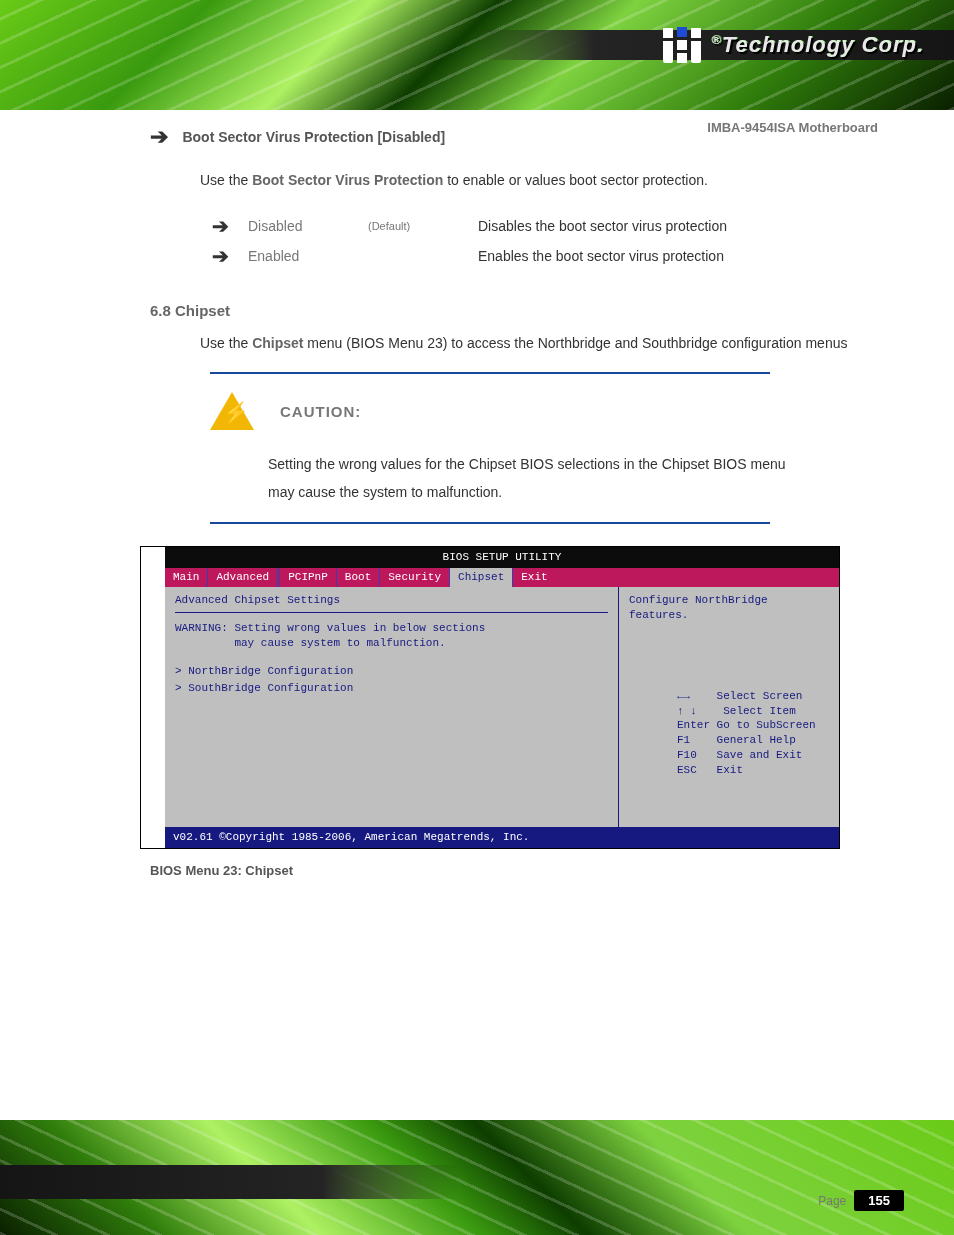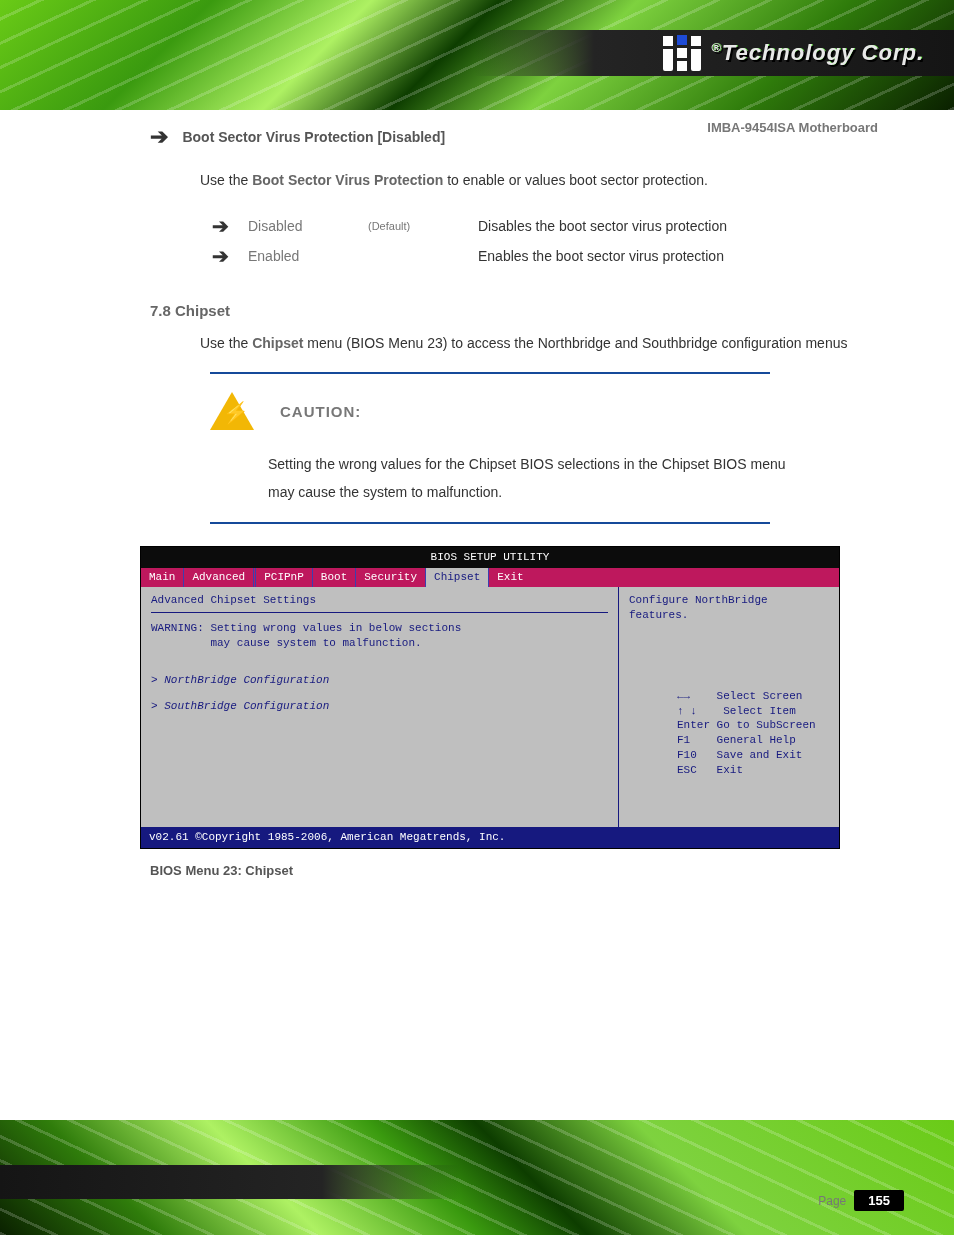--- a/index.html
+++ b/index.html
@@ -19,21 +19,21 @@
     height: 110px;
     background: linear-gradient(135deg, #6acb17 0%, #3a9a0f 20%, #aef163 35%, #0d3d00 47%, #7ed23f 60%, #2f7c0b 80%, #0a2000 100%);
   }
   .header-band::before {
     content:"";
     position:absolute; left:0; top:0; width:100%; height:100%;
     background: repeating-linear-gradient(-25deg, rgba(255,255,255,0.18) 0 3px, rgba(0,0,0,0) 3px 22px);
     mix-blend-mode: screen;
   }
   .header-dark {
-    position:absolute; right:0; top:30px; height:46px; width:480px;
+    position:absolute; right:0; top:30px; height:30px; width:480px;
     background: linear-gradient(90deg, rgba(0,0,0,0) 0%, #242424 25%, #151515 100%);
     display:flex; align-items:center; justify-content:flex-end; padding-right:30px;
   }
   .brand-text {
     color:#e8e8e8; font-weight:bold; font-style:italic; font-size:22px;
     text-shadow: 2px 2px 0 #000, 1px 0 0 #6df04a;
     letter-spacing:1px;
   }
   .brand-text .r { font-size:13px; vertical-align:top; }
   .logo-blocks { display:flex; gap:4px; align-items:flex-end; margin-right:10px;}
@@ -94,31 +94,32 @@
   .caution-text { margin: 20px 0 16px 58px; line-height:2.0; color:#333; width:520px;}
 
   
   .bios-box {
     margin: 22px 0 0 -10px;
     width: 700px;
     border: 1px solid #000;
     font-family: "Courier New", monospace;
     font-size: 11px;
     line-height:1.35;
+    padding-left:24px;
   }
   .bios-title { background:#0c0c0c; color:#fff; text-align:center; padding:3px 0; font-weight:normal;}
   .bios-tabs { display:flex; background:#be185d; color:#fff; }
   .bios-tabs .tab { padding:2px 8px; border-right:1px solid #3b3fb0; white-space:nowrap;}
   .bios-tabs .tab.dbl { border-right:3px double #3b3fb0;}
   .bios-tabs .tab.sel { background:#bfbfbf; color:#16197f; }
   .bios-body { display:flex; background:#bfbfbf; color:#16197f; min-height:240px;}
   .bios-left { flex: 1 1 auto; padding:6px 10px; position:relative;}
   .bios-left .head { color:#16197f; }
   .bios-left .hr { border:0; border-top:1px solid #16197f; margin:4px 0 8px;}
-  .bios-left .item { color:#16197f; margin:12px 0;font-style:italic;}
+  .bios-left .item { color:#16197f; margin:3px 0;}
   .bios-divider { width:1px; background:#16197f; }
   .bios-right { width:220px; padding:6px 10px; color:#16197f;}
   .bios-right .hint { margin-bottom:26px;}
   .bios-right .keyline { white-space:pre;margin-left:48px; }
   .bios-foot { background:#16197f; color:#fff; padding:3px 8px; }
 
   .fig-caption { margin:14px 0 0 0; color:#555; font-size:13px;}
   .fig-caption b { color:#555;}
 
   .page-area {
@@ -175,21 +176,21 @@
     <span class="opt-def">(Default)</span>
     <span class="opt-desc">Disables the boot sector virus protection</span>
   </div>
   <div class="opt-row">
     <span class="small-arrow">➔</span>
     <span class="opt-name">Enabled</span>
     <span class="opt-def"></span>
     <span class="opt-desc">Enables the boot sector virus protection</span>
   </div>
 
-  <div class="section-head">7.8 Chipset</div>
+  <div class="section-head">6.8 Chipset</div>
 
   <div class="para">
     <span>Use  the  </span><b style="color:#666">Chipset</b><span>  menu  (BIOS Menu 23)  to  access  the  Northbridge  and  Southbridge configuration menus</span>
   </div>
 
   <div class="callout-wrap">
     <div class="rule"></div>
     <div class="caution-row">
       <div class="tri">
           <span class="bolt">⚡</span>

